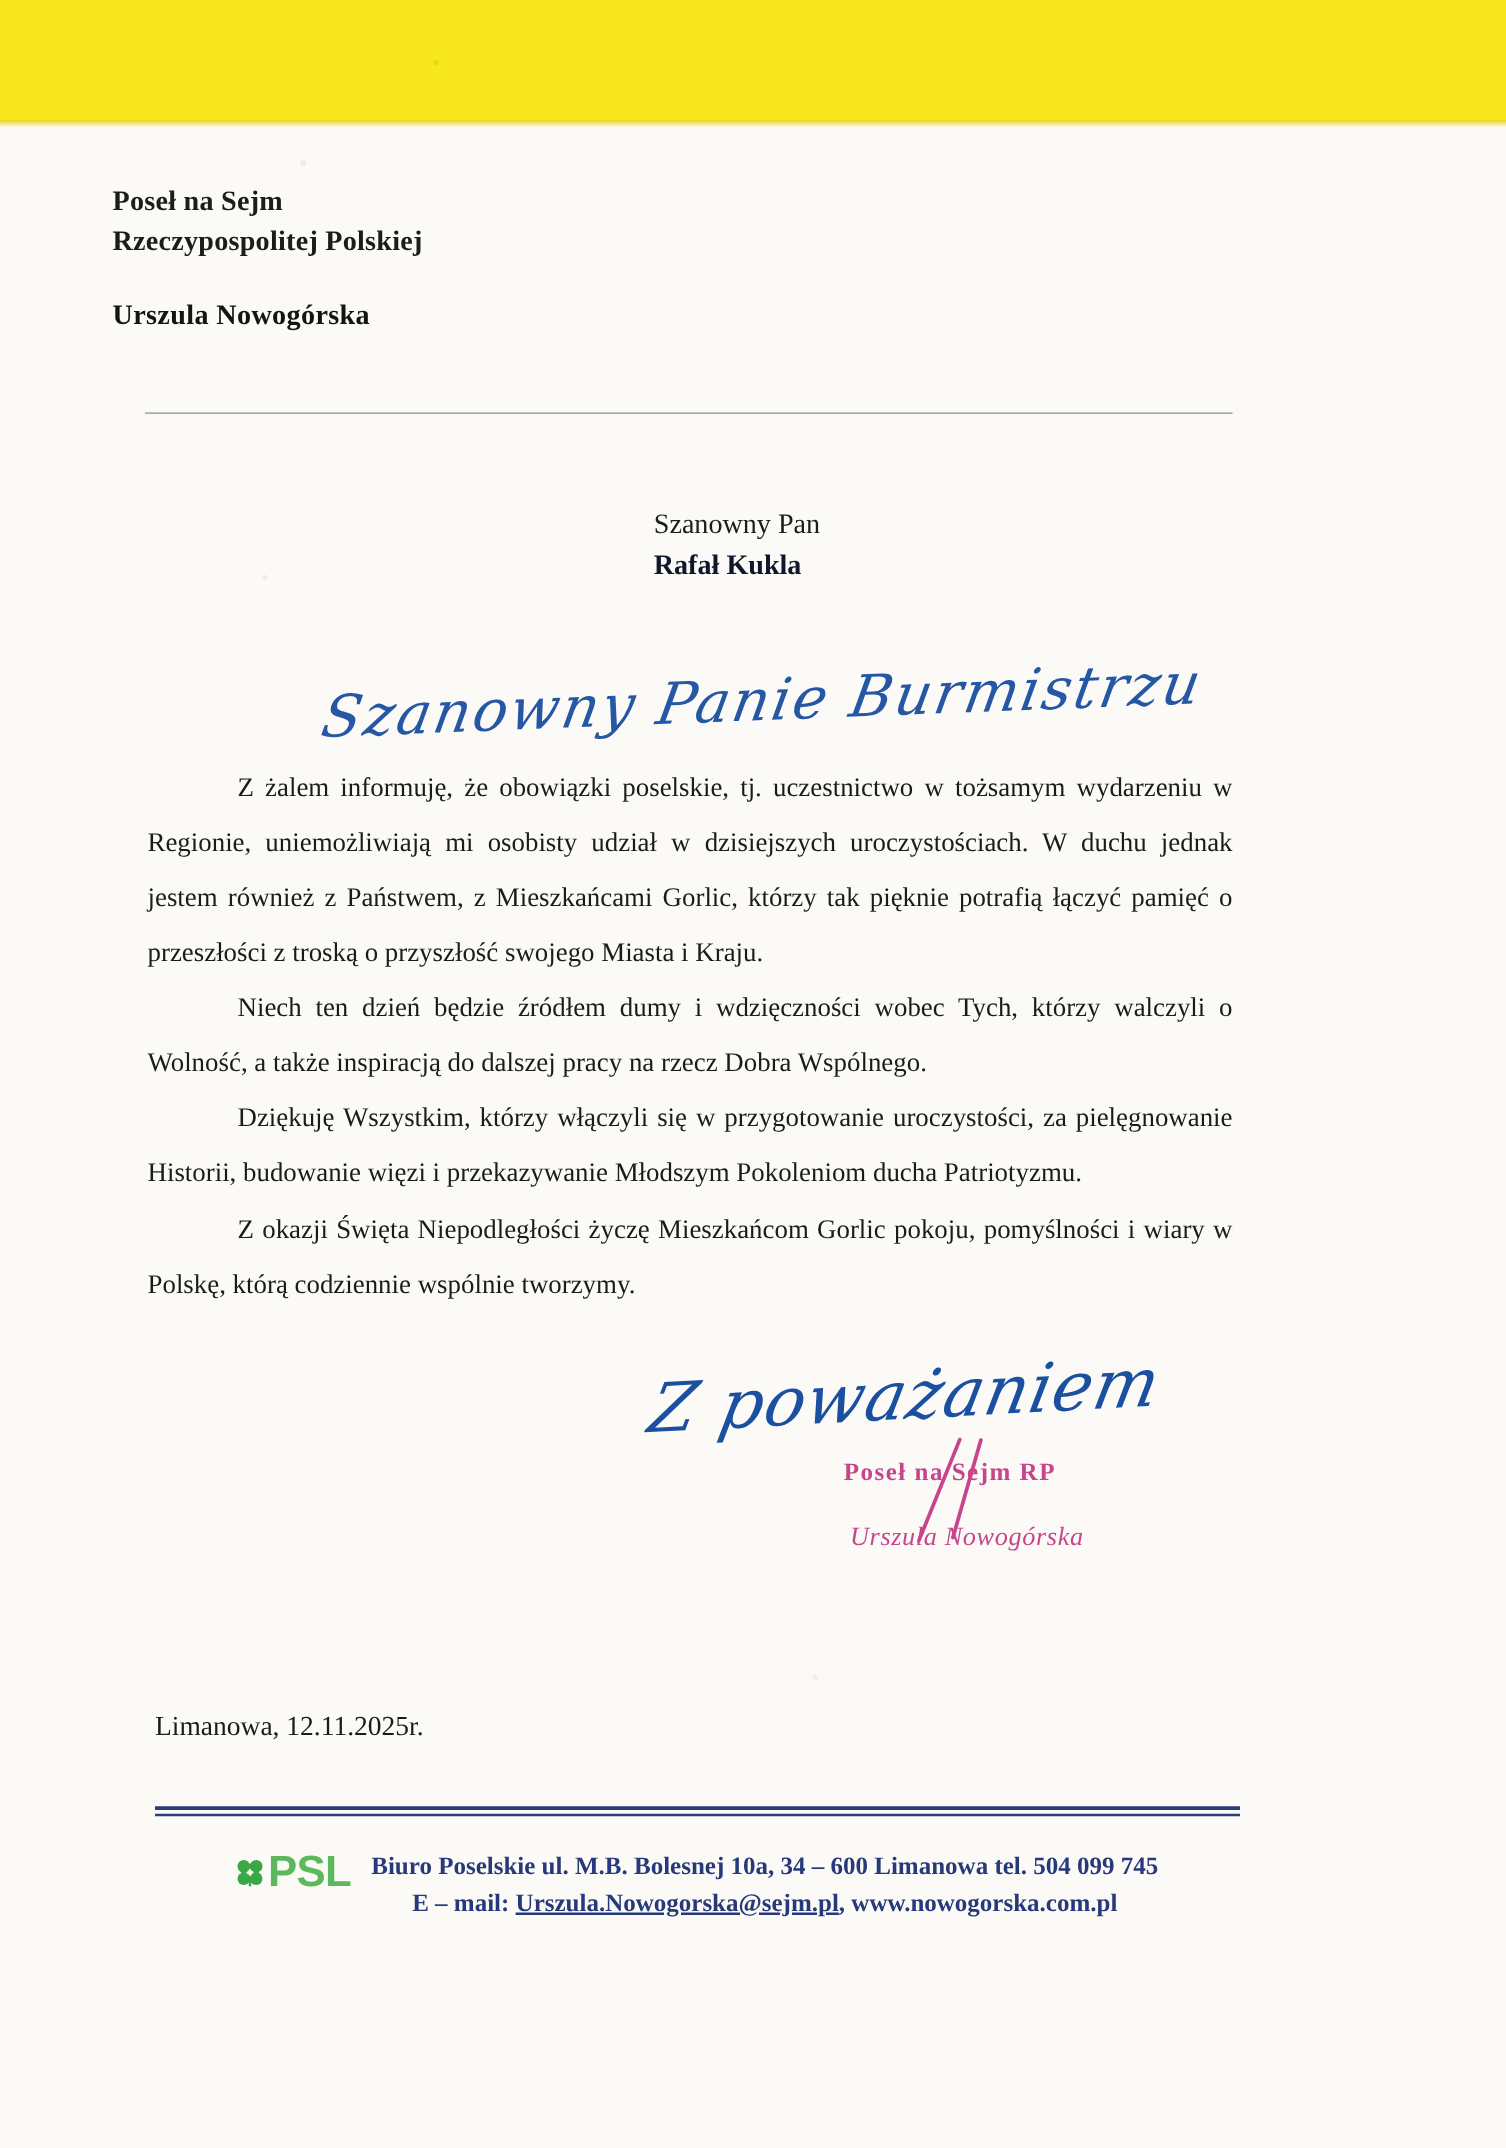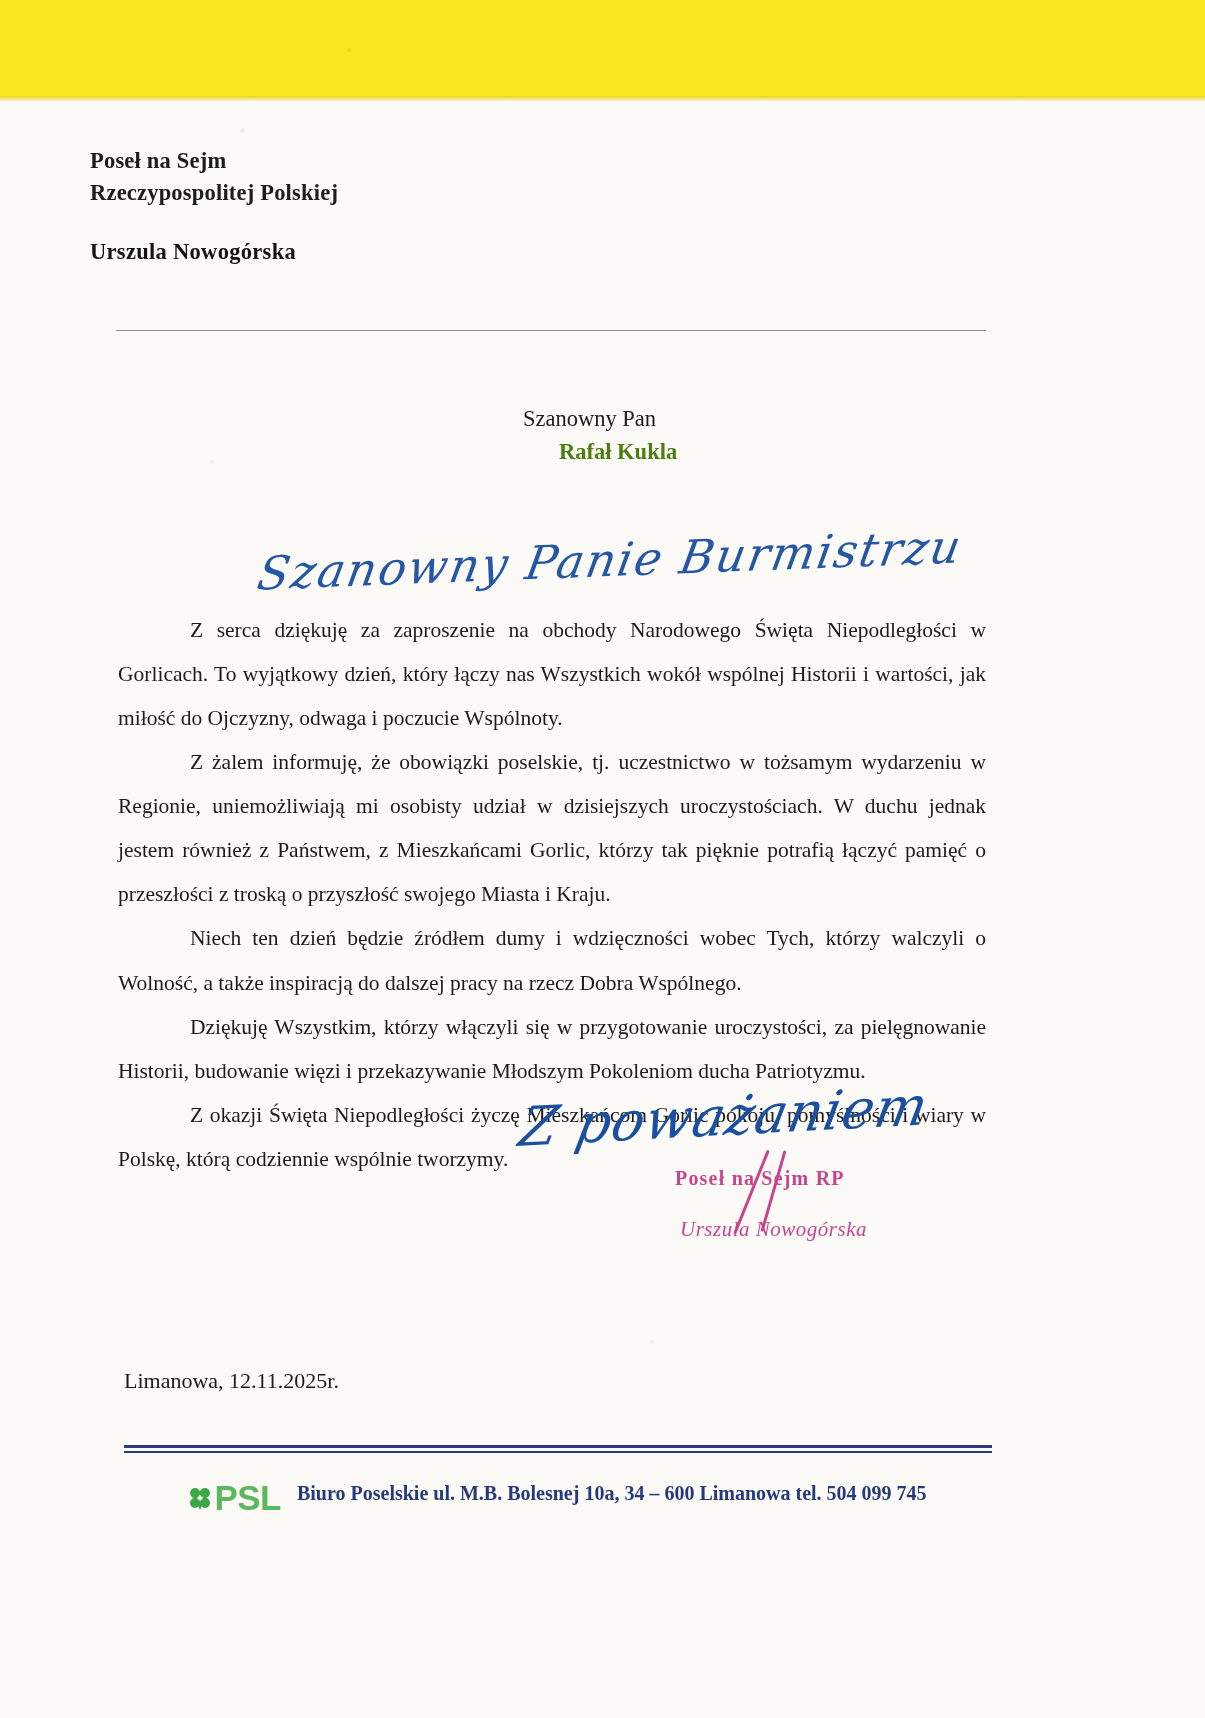--- a/index.html
+++ b/index.html
@@ -148,23 +148,22 @@
     width: 420px;
   }
   .addr-line {
     font-size: 22.5px;
     color: #1c1c1c;
     line-height: 1.45;
   }
   .addr-name {
     font-size: 22.5px;
     font-weight: bold;
-    color: #4d7c0f;
+    color: #0f172a;
     line-height: 1.45;
-    margin-left: 36px;
   }
 
   
   .salutation {
     position: absolute;
     left: 258px;
     top: 533px;
     font-family: "DejaVu Serif", serif;
     font-style: italic;
     font-size: 46px;
@@ -361,21 +360,20 @@
   <div class="header-rule"></div>
 
   <div class="addressee">
     <div class="addr-line">Szanowny Pan</div>
     <div class="addr-name">Rafał Kukla</div>
   </div>
 
   <div class="salutation">Szanowny Panie Burmistrzu</div>
 
   <div class="body-text">
-    <p class="para">Z serca dziękuję za zaproszenie na obchody Narodowego Święta Niepodległości w Gorlicach. To wyjątkowy dzień, który łączy nas Wszystkich wokół wspólnej Historii i wartości, jak miłość do Ojczyzny, odwaga i poczucie Wspólnoty.</p>
     <p class="para">Z żalem informuję, że obowiązki poselskie, tj. uczestnictwo w tożsamym wydarzeniu w Regionie, uniemożliwiają mi osobisty udział w dzisiejszych uroczystościach. W duchu jednak jestem również z Państwem, z Mieszkańcami Gorlic, którzy tak pięknie potrafią łączyć pamięć o przeszłości z troską o przyszłość swojego Miasta i Kraju.</p>
     <p class="para">Niech ten dzień będzie źródłem dumy i wdzięczności wobec Tych, którzy walczyli o Wolność, a także inspiracją do dalszej pracy na rzecz Dobra Wspólnego.</p>
     <p class="para">Dziękuję Wszystkim, którzy włączyli się w przygotowanie uroczystości, za pielęgnowanie Historii, budowanie więzi i przekazywanie Młodszym Pokoleniom ducha Patriotyzmu.</p>
     <p class="para">Z okazji Święta Niepodległości życzę Mieszkańcom Gorlic pokoju, pomyślności i wiary w Polskę, którą codziennie wspólnie tworzymy.</p>
   </div>
 
   <div class="sig-area">
     <div class="sig-scribble">Z poważaniem</div>
     <div class="sig-stroke sig-stroke-a"></div>
     <div class="sig-stroke sig-stroke-b"></div>
@@ -396,16 +394,17 @@
         <span class="c1"></span>
           <span class="c2"></span>
           <span class="c3"></span>
           <span class="c4"></span>
           <span class="stem"></span>
       </div>
       <div class="psl-text">PSL</div>
     </div>
     <div class="footer-lines">
       <div>Biuro Poselskie ul. M.B. Bolesnej 10a, 34 – 600 Limanowa tel. 504 099 745</div>
+      <div><span>E – mail: </span><span class="link">Urszula.Nowogorska@sejm.pl</span><span>, </span><span>www.nowogorska.com.pl</span></div>
     </div>
   </div>
 
 </div>
 
 </body></html>

